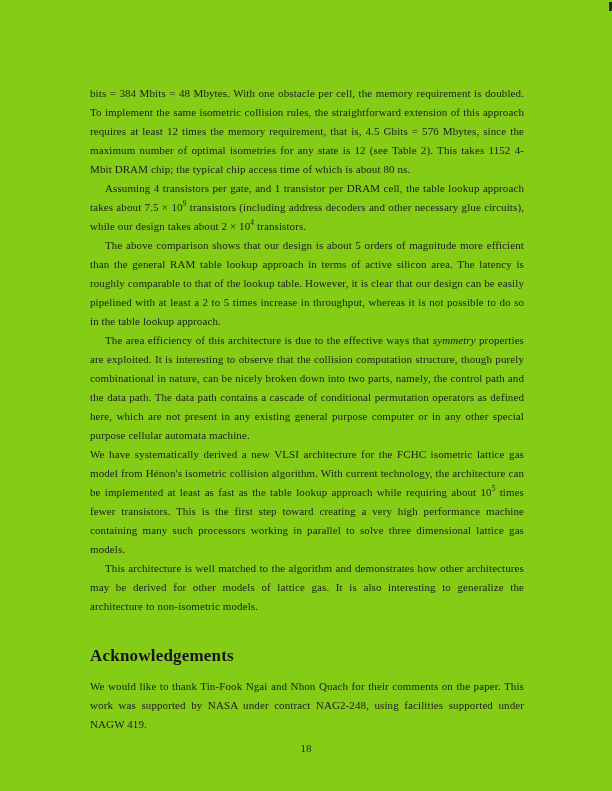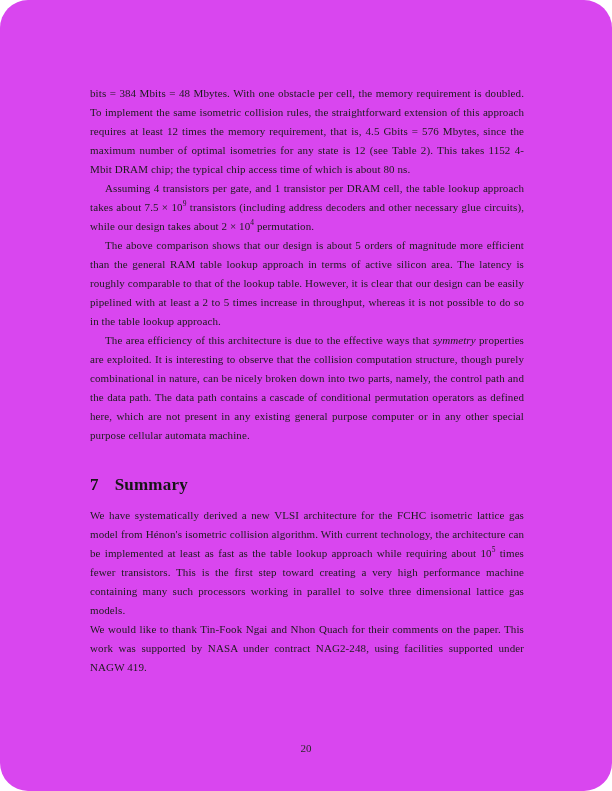--- a/index.html
+++ b/index.html
@@ -4,25 +4,24 @@
 <style>
   html, body {
     margin: 0;
     padding: 0;
     background: #ffffff;
   }
   .page {
     position: relative;
     width: 612px;
     height: 791px;
-    background: #d946ef;
+    background: #84cc16;
     overflow: hidden;
     font-family: "Liberation Serif", serif;
     color: #1c1c1c;
-    border-radius: 28px;
   }
   .scan-mark {
     position: absolute;
     top: 2px;
     right: 0;
     width: 3px;
     height: 9px;
     background: #2b2b2b;
   }
   .text-column {
@@ -70,21 +69,22 @@
     color: #2a2a2a;
   }
 </style>
 </head>
 <body>
 
 <div class="page">
   <div class="scan-mark"></div>
   <div class="text-column" id="doc-body">
       <p class="para"><span>bits = 384 Mbits = 48 Mbytes. With one obstacle per cell, the memory requirement is doubled. To implement the same isometric collision rules, the straightforward extension of this approach requires at least 12 times the memory requirement, that is, 4.5 Gbits = 576 Mbytes, since the maximum number of optimal isometries for any state is 12 (see Table 2). This takes 1152 4-Mbit DRAM chip; the typical chip access time of which is about 80 ns.</span></p>
-      <p class="para indent"><span>Assuming 4 transistors per gate, and 1 transistor per DRAM cell, the table lookup approach takes about 7.5 × 10</span><sup class="exp">9</sup><span> transistors (including address decoders and other necessary glue circuits), while our design takes about 2 × 10</span><sup class="exp">4</sup><span> permutation.</span></p>
+      <p class="para indent"><span>Assuming 4 transistors per gate, and 1 transistor per DRAM cell, the table lookup approach takes about 7.5 × 10</span><sup class="exp">9</sup><span> transistors (including address decoders and other necessary glue circuits), while our design takes about 2 × 10</span><sup class="exp">4</sup><span> transistors.</span></p>
       <p class="para indent"><span>The above comparison shows that our design is about 5 orders of magnitude more efficient than the general RAM table lookup approach in terms of active silicon area. The latency is roughly comparable to that of the lookup table. However, it is clear that our design can be easily pipelined with at least a 2 to 5 times increase in throughput, whereas it is not possible to do so in the table lookup approach.</span></p>
       <p class="para indent"><span>The area efficiency of this architecture is due to the effective ways that </span><em class="term">symmetry</em><span> properties are exploited. It is interesting to observe that the collision computation structure, though purely combinational in nature, can be nicely broken down into two parts, namely, the control path and the data path. The data path contains a cascade of conditional permutation operators as defined here, which are not present in any existing general purpose computer or in any other special purpose cellular automata machine.</span></p>
-      <h2 class="section-heading"><span class="section-number">7</span><span>Summary</span></h2>
       <p class="para"><span>We have systematically derived a new VLSI architecture for the FCHC isometric lattice gas model from Hénon's isometric collision algorithm. With current technology, the architecture can be implemented at least as fast as the table lookup approach while requiring about 10</span><sup class="exp">5</sup><span> times fewer transistors. This is the first step toward creating a very high performance machine containing many such processors working in parallel to solve three dimensional lattice gas models.</span></p>
+      <p class="para indent"><span>This architecture is well matched to the algorithm and demonstrates how other architectures may be derived for other models of lattice gas. It is also interesting to generalize the architecture to non-isometric models.</span></p>
+      <h2 class="section-heading"><span>Acknowledgements</span></h2>
       <p class="para"><span>We would like to thank Tin-Fook Ngai and Nhon Quach for their comments on the paper. This work was supported by NASA under contract NAG2-248, using facilities supported under NAGW 419.</span></p>
     </div>
-  <div class="page-number">20</div>
+  <div class="page-number">18</div>
 </div>
 
 </body></html>

